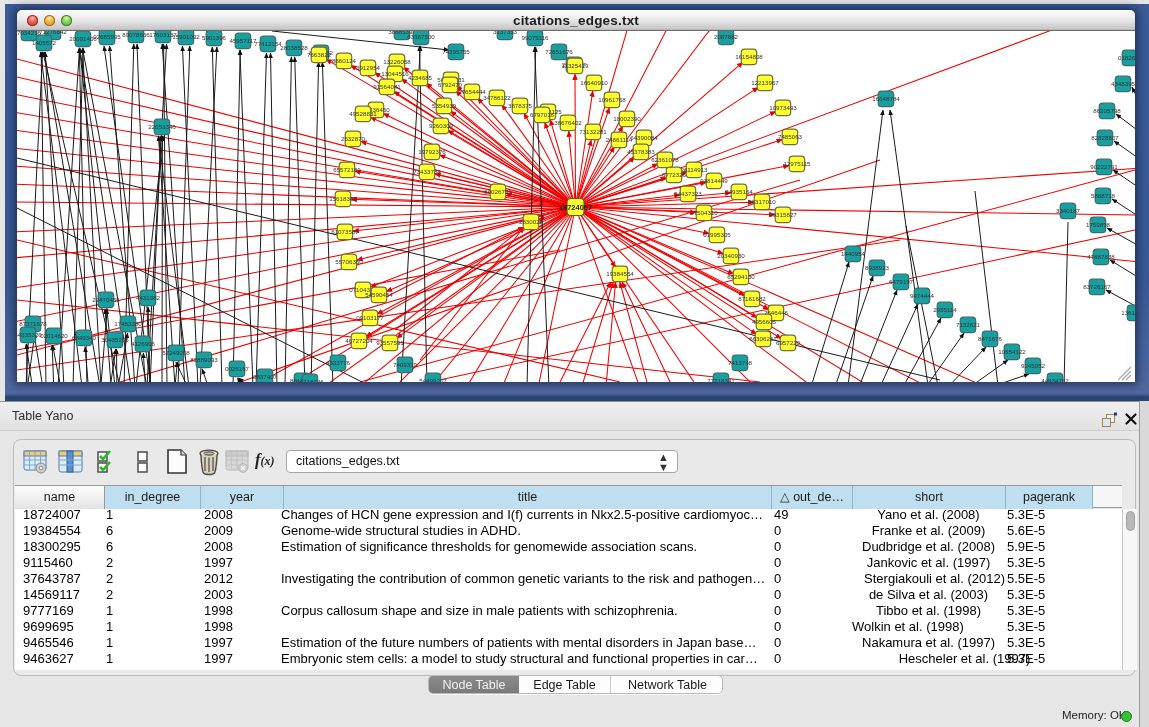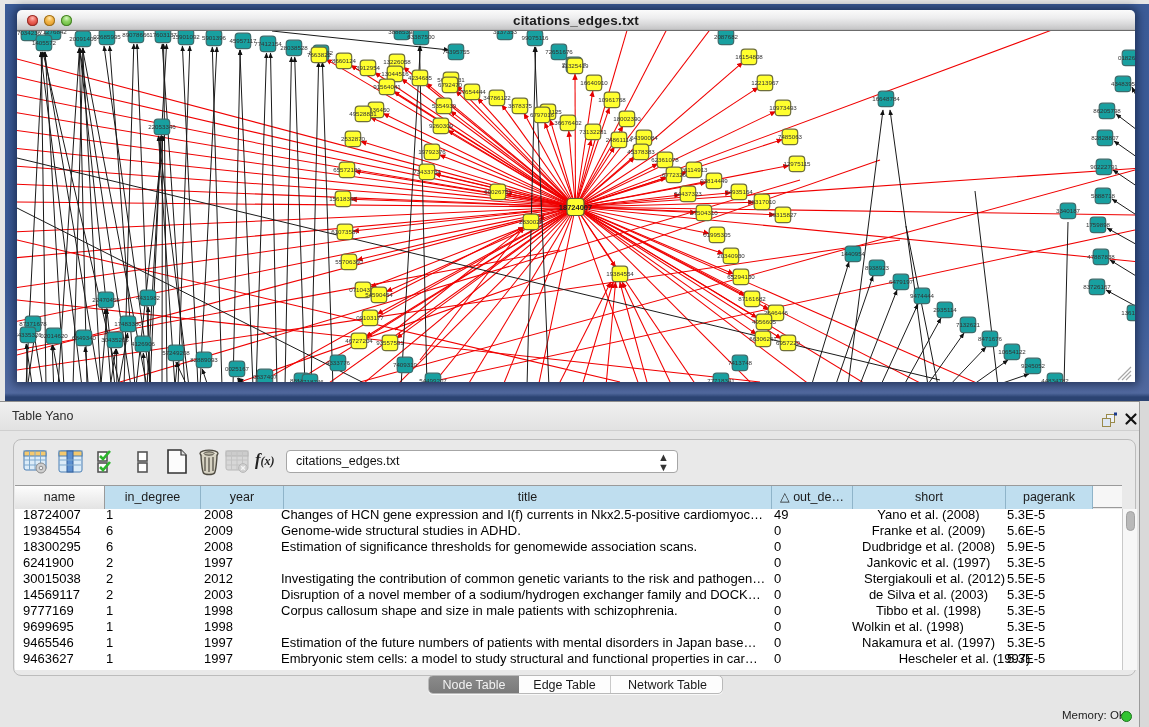--- a/index.html
+++ b/index.html
@@ -629,41 +629,40 @@
 <div class="trow" style="top:539px">
 <span style="left:23px">18300295</span>
     <span style="left:106px">6</span>
     <span style="left:204px">2008</span>
 <span style="left:281px;width:486px" class="ell">Estimation of significance thresholds for genomewide association scans.</span>
     <span style="left:774px">0</span>
 <span style="left:852px;width:153px;text-align:center">Dudbridge et al. (2008)</span>
     <span style="left:1007px">5.9E-5</span>
 </div>
 <div class="trow" style="top:555px">
-<span style="left:23px">6241900</span>
+<span style="left:23px">9115460</span>
     <span style="left:106px">2</span>
     <span style="left:204px">1997</span>
     <span style="left:774px">0</span>
 <span style="left:852px;width:153px;text-align:center">Jankovic et al. (1997)</span>
     <span style="left:1007px">5.3E-5</span>
 </div>
 <div class="trow" style="top:571px">
-<span style="left:23px">30015038</span>
+<span style="left:23px">37643787</span>
     <span style="left:106px">2</span>
     <span style="left:204px">2012</span>
 <span style="left:281px;width:486px" class="ell">Investigating the contribution of common genetic variants to the risk and pathogen…</span>
     <span style="left:774px">0</span>
 <span style="left:852px;width:153px;text-align:right">Stergiakouli et al. (2012)</span>
     <span style="left:1007px">5.5E-5</span>
 </div>
 <div class="trow" style="top:587px">
 <span style="left:23px">14569117</span>
     <span style="left:106px">2</span>
     <span style="left:204px">2003</span>
-<span style="left:281px;width:486px" class="ell">Disruption of a novel member of a sodium/hydrogen exchanger family and DOCK…</span>
     <span style="left:774px">0</span>
 <span style="left:852px;width:153px;text-align:center">de Silva et al. (2003)</span>
     <span style="left:1007px">5.3E-5</span>
 </div>
 <div class="trow" style="top:603px">
 <span style="left:23px">9777169</span>
     <span style="left:106px">1</span>
     <span style="left:204px">1998</span>
 <span style="left:281px;width:486px" class="ell">Corpus callosum shape and size in male patients with schizophrenia.</span>
     <span style="left:774px">0</span>

